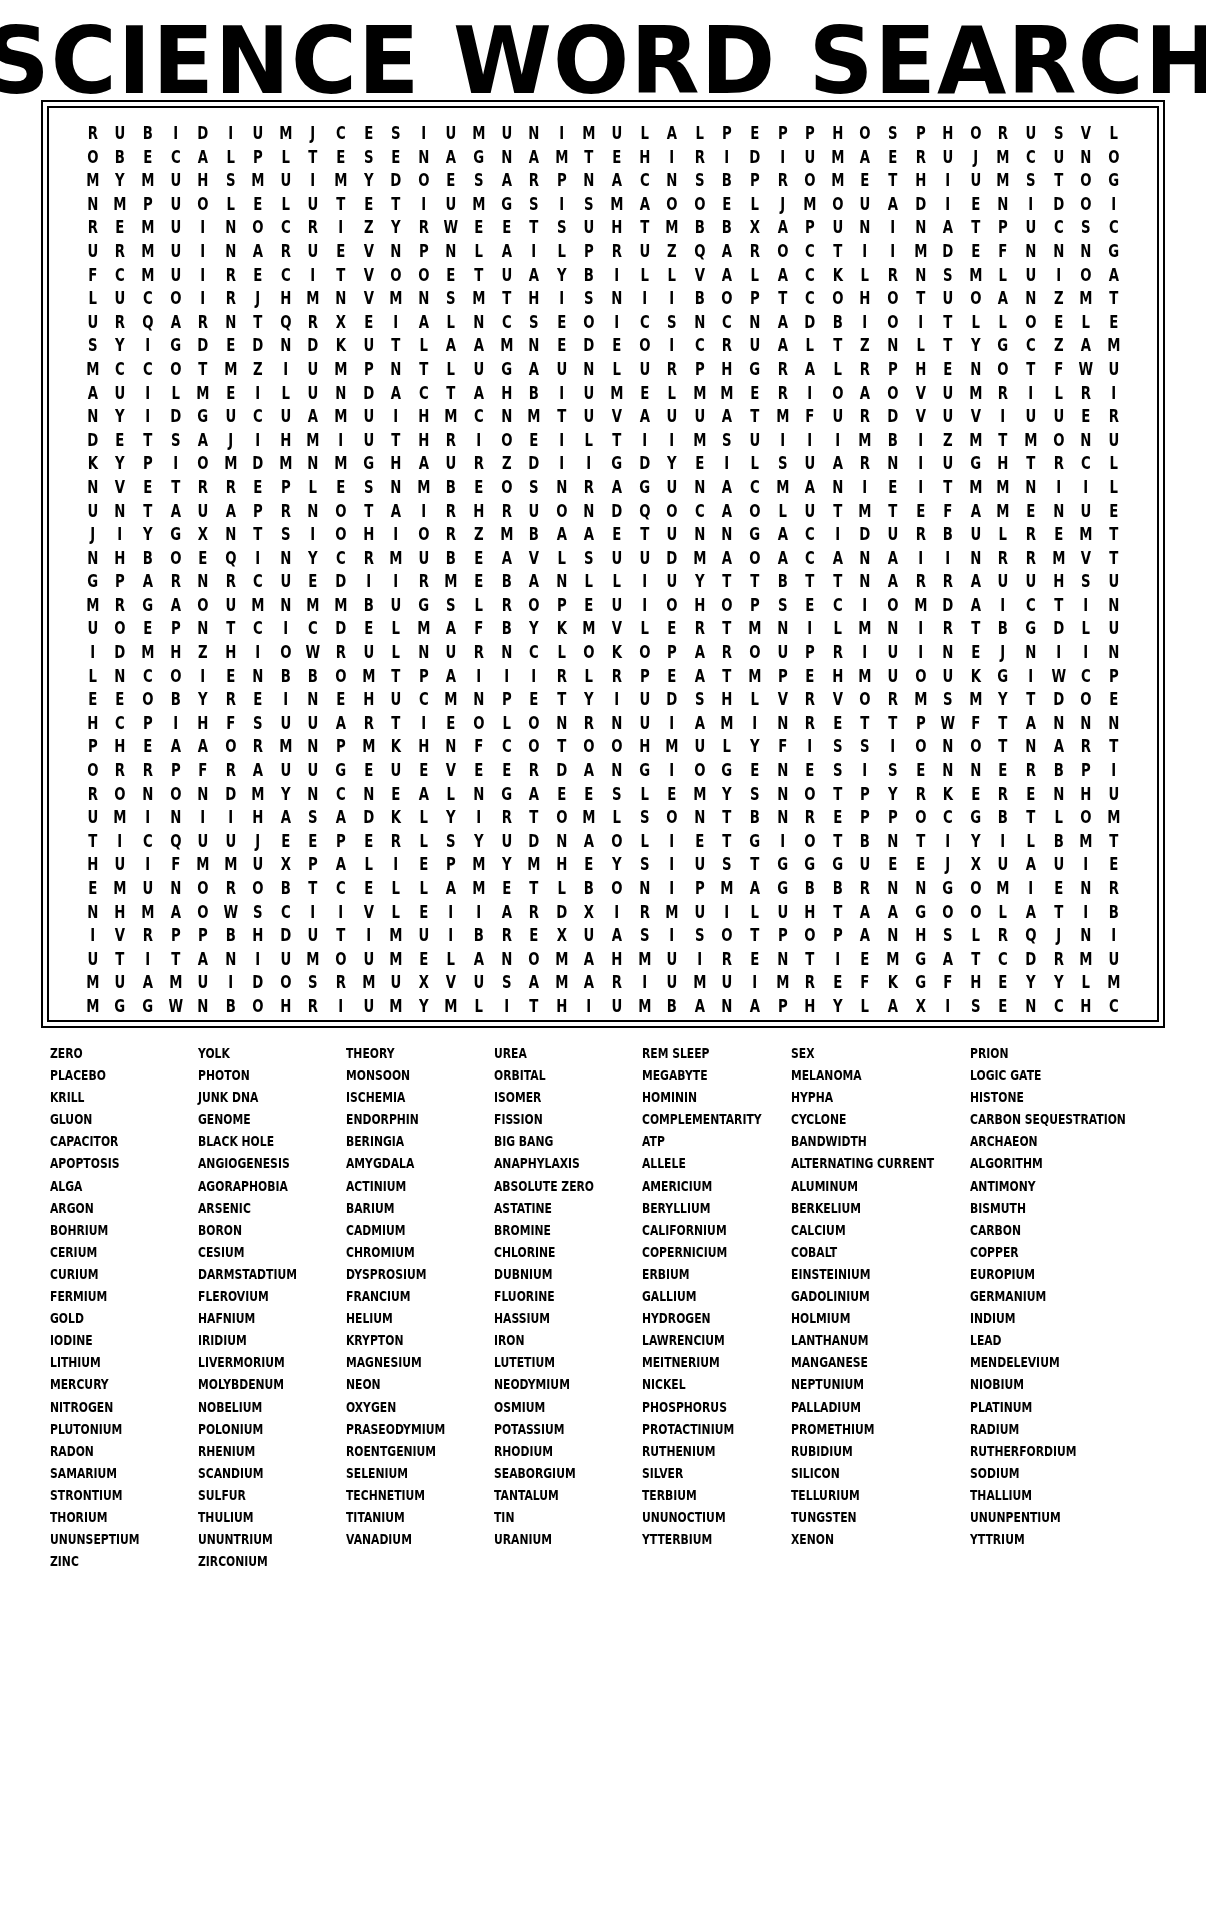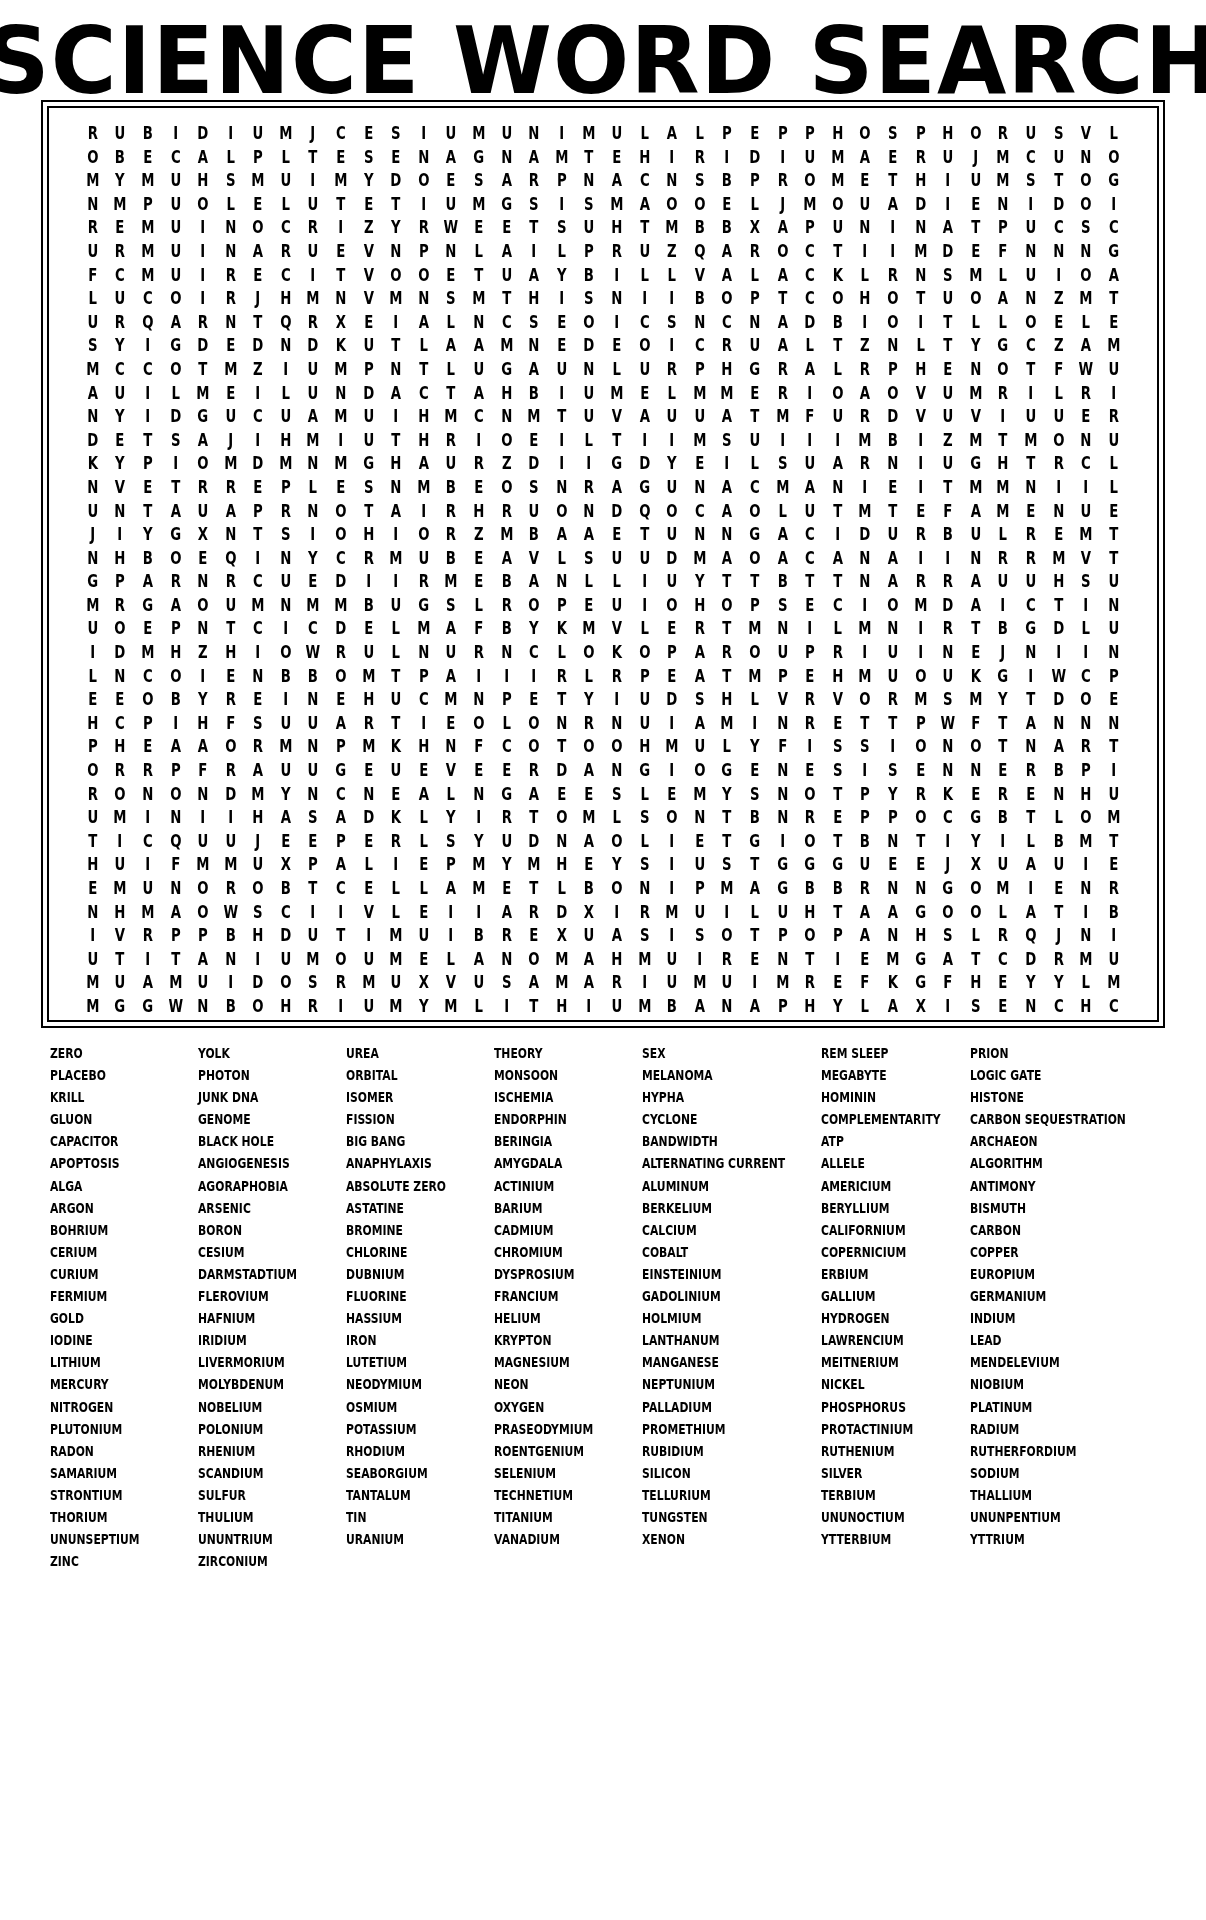--- a/index.html
+++ b/index.html
@@ -1612,20 +1612,45 @@
         <div class="wl-item">NOBELIUM</div>
         <div class="wl-item">POLONIUM</div>
         <div class="wl-item">RHENIUM</div>
         <div class="wl-item">SCANDIUM</div>
         <div class="wl-item">SULFUR</div>
         <div class="wl-item">THULIUM</div>
         <div class="wl-item">UNUNTRIUM</div>
         <div class="wl-item">ZIRCONIUM</div>
       </div>
       <div class="wl-col">
+        <div class="wl-item">THEORY</div>
+        <div class="wl-item">MONSOON</div>
+        <div class="wl-item">ISCHEMIA</div>
+        <div class="wl-item">ENDORPHIN</div>
+        <div class="wl-item">BERINGIA</div>
+        <div class="wl-item">AMYGDALA</div>
+        <div class="wl-item">ACTINIUM</div>
+        <div class="wl-item">BARIUM</div>
+        <div class="wl-item">CADMIUM</div>
+        <div class="wl-item">CHROMIUM</div>
+        <div class="wl-item">DYSPROSIUM</div>
+        <div class="wl-item">FRANCIUM</div>
+        <div class="wl-item">HELIUM</div>
+        <div class="wl-item">KRYPTON</div>
+        <div class="wl-item">MAGNESIUM</div>
+        <div class="wl-item">NEON</div>
+        <div class="wl-item">OXYGEN</div>
+        <div class="wl-item">PRASEODYMIUM</div>
+        <div class="wl-item">ROENTGENIUM</div>
+        <div class="wl-item">SELENIUM</div>
+        <div class="wl-item">TECHNETIUM</div>
+        <div class="wl-item">TITANIUM</div>
+        <div class="wl-item">VANADIUM</div>
+      </div>
+      <div class="wl-col">
         <div class="wl-item">UREA</div>
         <div class="wl-item">ORBITAL</div>
         <div class="wl-item">ISOMER</div>
         <div class="wl-item">FISSION</div>
         <div class="wl-item">BIG BANG</div>
         <div class="wl-item">ANAPHYLAXIS</div>
         <div class="wl-item">ABSOLUTE ZERO</div>
         <div class="wl-item">ASTATINE</div>
         <div class="wl-item">BROMINE</div>
         <div class="wl-item">CHLORINE</div>
@@ -1637,43 +1662,43 @@
         <div class="wl-item">NEODYMIUM</div>
         <div class="wl-item">OSMIUM</div>
         <div class="wl-item">POTASSIUM</div>
         <div class="wl-item">RHODIUM</div>
         <div class="wl-item">SEABORGIUM</div>
         <div class="wl-item">TANTALUM</div>
         <div class="wl-item">TIN</div>
         <div class="wl-item">URANIUM</div>
       </div>
       <div class="wl-col">
-        <div class="wl-item">THEORY</div>
-        <div class="wl-item">MONSOON</div>
-        <div class="wl-item">ISCHEMIA</div>
-        <div class="wl-item">ENDORPHIN</div>
-        <div class="wl-item">BERINGIA</div>
-        <div class="wl-item">AMYGDALA</div>
-        <div class="wl-item">ACTINIUM</div>
-        <div class="wl-item">BARIUM</div>
-        <div class="wl-item">CADMIUM</div>
-        <div class="wl-item">CHROMIUM</div>
-        <div class="wl-item">DYSPROSIUM</div>
-        <div class="wl-item">FRANCIUM</div>
-        <div class="wl-item">HELIUM</div>
-        <div class="wl-item">KRYPTON</div>
-        <div class="wl-item">MAGNESIUM</div>
-        <div class="wl-item">NEON</div>
-        <div class="wl-item">OXYGEN</div>
-        <div class="wl-item">PRASEODYMIUM</div>
-        <div class="wl-item">ROENTGENIUM</div>
-        <div class="wl-item">SELENIUM</div>
-        <div class="wl-item">TECHNETIUM</div>
-        <div class="wl-item">TITANIUM</div>
-        <div class="wl-item">VANADIUM</div>
+        <div class="wl-item">REM SLEEP</div>
+        <div class="wl-item">MEGABYTE</div>
+        <div class="wl-item">HOMININ</div>
+        <div class="wl-item">COMPLEMENTARITY</div>
+        <div class="wl-item">ATP</div>
+        <div class="wl-item">ALLELE</div>
+        <div class="wl-item">AMERICIUM</div>
+        <div class="wl-item">BERYLLIUM</div>
+        <div class="wl-item">CALIFORNIUM</div>
+        <div class="wl-item">COPERNICIUM</div>
+        <div class="wl-item">ERBIUM</div>
+        <div class="wl-item">GALLIUM</div>
+        <div class="wl-item">HYDROGEN</div>
+        <div class="wl-item">LAWRENCIUM</div>
+        <div class="wl-item">MEITNERIUM</div>
+        <div class="wl-item">NICKEL</div>
+        <div class="wl-item">PHOSPHORUS</div>
+        <div class="wl-item">PROTACTINIUM</div>
+        <div class="wl-item">RUTHENIUM</div>
+        <div class="wl-item">SILVER</div>
+        <div class="wl-item">TERBIUM</div>
+        <div class="wl-item">UNUNOCTIUM</div>
+        <div class="wl-item">YTTERBIUM</div>
       </div>
       <div class="wl-col">
         <div class="wl-item">SEX</div>
         <div class="wl-item">MELANOMA</div>
         <div class="wl-item">HYPHA</div>
         <div class="wl-item">CYCLONE</div>
         <div class="wl-item">BANDWIDTH</div>
         <div class="wl-item">ALTERNATING CURRENT</div>
         <div class="wl-item">ALUMINUM</div>
         <div class="wl-item">BERKELIUM</div>
@@ -1685,45 +1710,20 @@
         <div class="wl-item">LANTHANUM</div>
         <div class="wl-item">MANGANESE</div>
         <div class="wl-item">NEPTUNIUM</div>
         <div class="wl-item">PALLADIUM</div>
         <div class="wl-item">PROMETHIUM</div>
         <div class="wl-item">RUBIDIUM</div>
         <div class="wl-item">SILICON</div>
         <div class="wl-item">TELLURIUM</div>
         <div class="wl-item">TUNGSTEN</div>
         <div class="wl-item">XENON</div>
-      </div>
-      <div class="wl-col">
-        <div class="wl-item">REM SLEEP</div>
-        <div class="wl-item">MEGABYTE</div>
-        <div class="wl-item">HOMININ</div>
-        <div class="wl-item">COMPLEMENTARITY</div>
-        <div class="wl-item">ATP</div>
-        <div class="wl-item">ALLELE</div>
-        <div class="wl-item">AMERICIUM</div>
-        <div class="wl-item">BERYLLIUM</div>
-        <div class="wl-item">CALIFORNIUM</div>
-        <div class="wl-item">COPERNICIUM</div>
-        <div class="wl-item">ERBIUM</div>
-        <div class="wl-item">GALLIUM</div>
-        <div class="wl-item">HYDROGEN</div>
-        <div class="wl-item">LAWRENCIUM</div>
-        <div class="wl-item">MEITNERIUM</div>
-        <div class="wl-item">NICKEL</div>
-        <div class="wl-item">PHOSPHORUS</div>
-        <div class="wl-item">PROTACTINIUM</div>
-        <div class="wl-item">RUTHENIUM</div>
-        <div class="wl-item">SILVER</div>
-        <div class="wl-item">TERBIUM</div>
-        <div class="wl-item">UNUNOCTIUM</div>
-        <div class="wl-item">YTTERBIUM</div>
       </div>
       <div class="wl-col">
         <div class="wl-item">PRION</div>
         <div class="wl-item">LOGIC GATE</div>
         <div class="wl-item">HISTONE</div>
         <div class="wl-item">CARBON SEQUESTRATION</div>
         <div class="wl-item">ARCHAEON</div>
         <div class="wl-item">ALGORITHM</div>
         <div class="wl-item">ANTIMONY</div>
         <div class="wl-item">BISMUTH</div>

